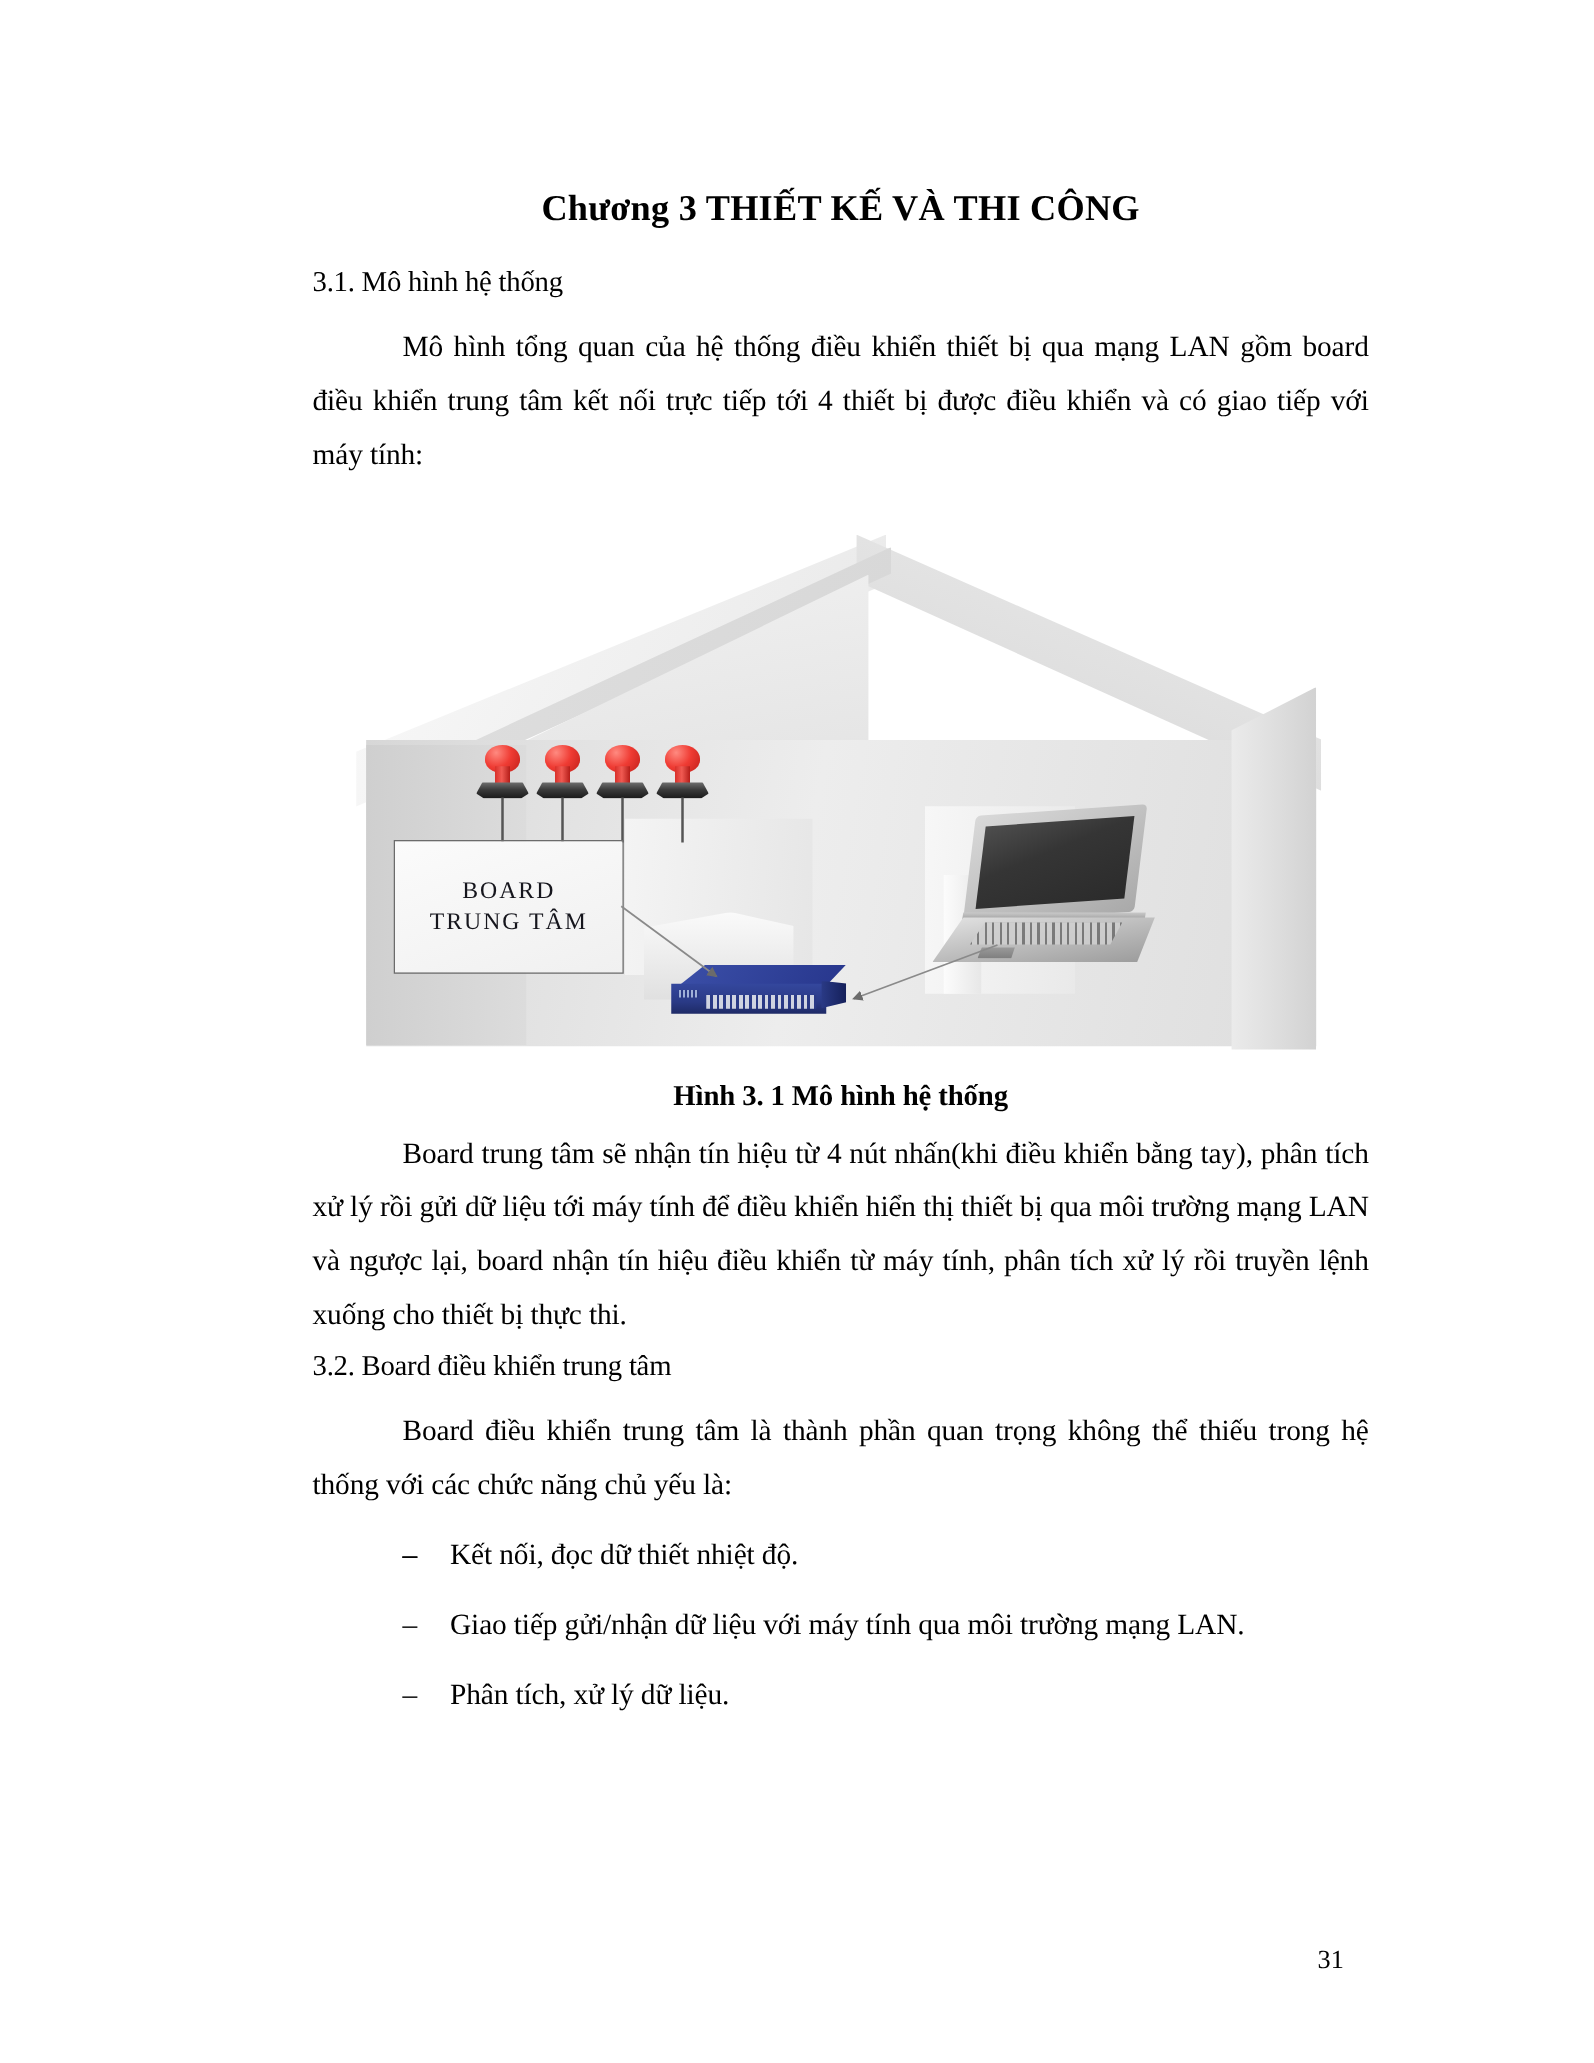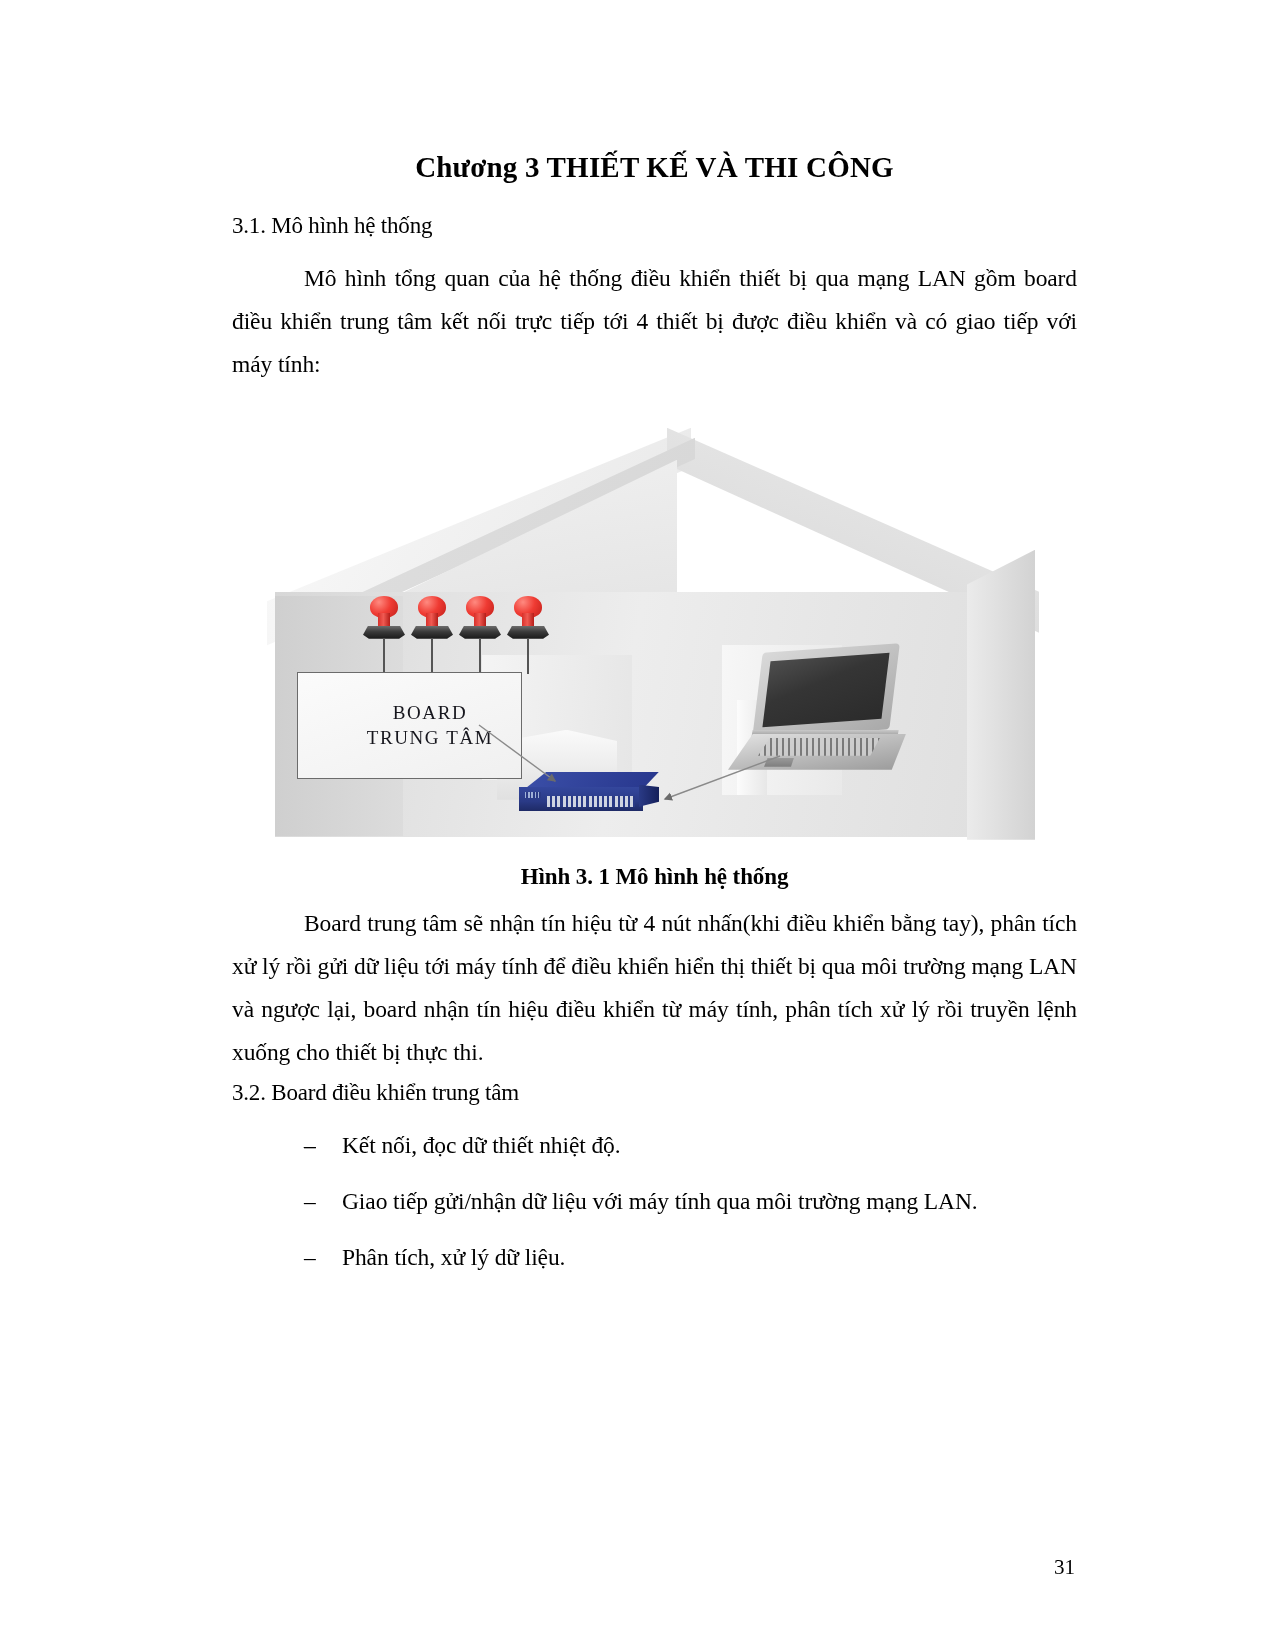--- a/index.html
+++ b/index.html
@@ -19,20 +19,21 @@
     position: absolute;
     left: 0; top: 0;
     width: 1275px;
     height: 1650px;
     box-sizing: border-box;
     padding: 150px 200px 0 232px;
   }
   .content {
     width: 845px;
     position: relative;
+    margin-left: 18px;
   }
 
   h1.doc-title {
     font-size: 29px;
     font-weight: bold;
     text-align: center;
     margin: 0 0 26px 0;
     letter-spacing: 0.2px;
     line-height: 1.2;
   }
@@ -184,21 +185,20 @@
   .board-box {
     position: absolute;
     left: 30px; top: 272px;
     width: 182px; height: 105px;
     border: 1px solid #6b6b6b;
     background: linear-gradient(160deg,#fbfbfb,#f0f0f0);
     display: flex;
     flex-direction: column;
     align-items: center;
     justify-content: center;
-    padding-left: 41px;
   }
   .board-box .bl {
     font-size: 19px;
     letter-spacing: 1.6px;
     line-height: 25px;
     color: #16161d;
     font-family: "Liberation Serif","DejaVu Serif",serif;
   }
 
   
@@ -386,20 +386,21 @@
         </svg>
 
       </div>
       <div class="fig-caption">Hình 3. 1 Mô hình hệ thống</div>
     </div>
 
     <p class="body-par">Board trung tâm sẽ nhận tín hiệu từ 4 nút nhấn(khi điều khiển bằng tay), phân tích xử lý rồi gửi dữ liệu tới máy tính để điều khiển hiển thị thiết bị qua môi trường mạng LAN và ngược lại, board nhận tín hiệu điều khiển từ máy tính, phân tích xử lý rồi truyền lệnh xuống cho thiết bị thực thi.</p>
 
     <h2 class="section-heading tight">3.2. Board điều khiển trung tâm</h2>
 
+    <p class="body-par">Board điều khiển trung tâm là thành phần quan trọng không thể thiếu trong hệ thống với các chức năng chủ yếu là:</p>
 
     <ul class="bullets">
       <li>
         <span class="dash">–</span>
       </li>
       <li>
         <span class="dash">–</span>
         <span>Kết nối, đọc dữ thiết nhiệt độ.</span>
       </li>
       <li>

